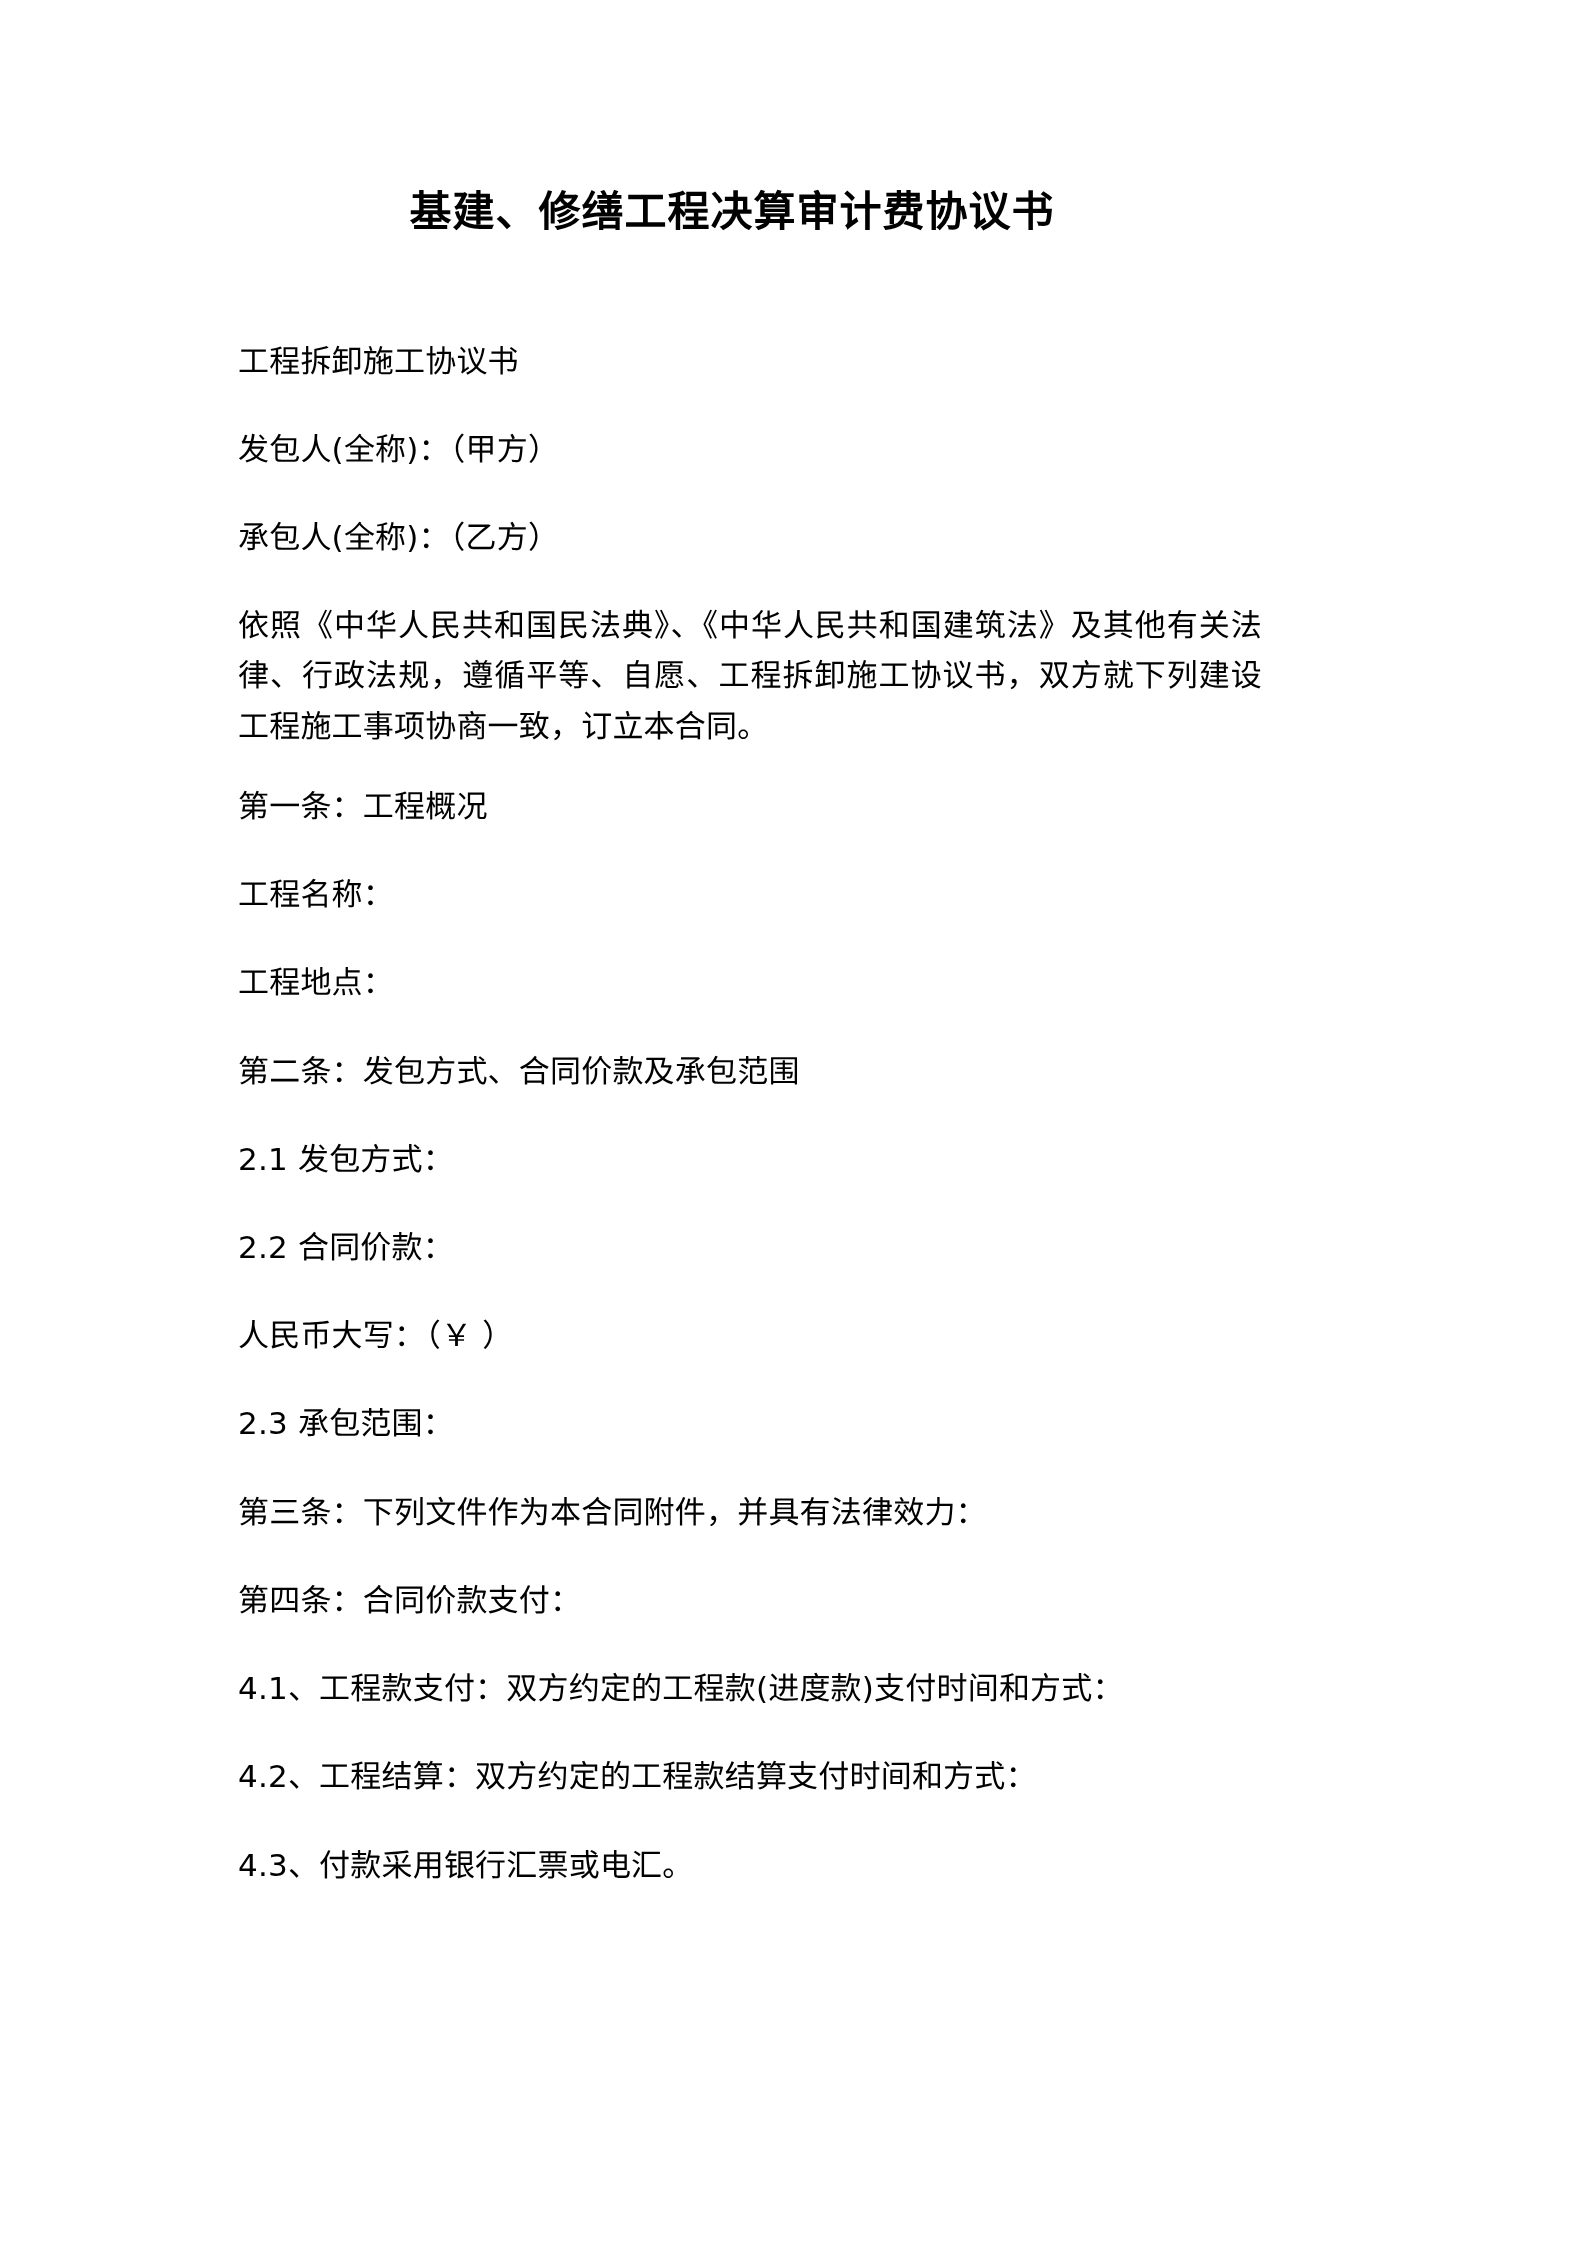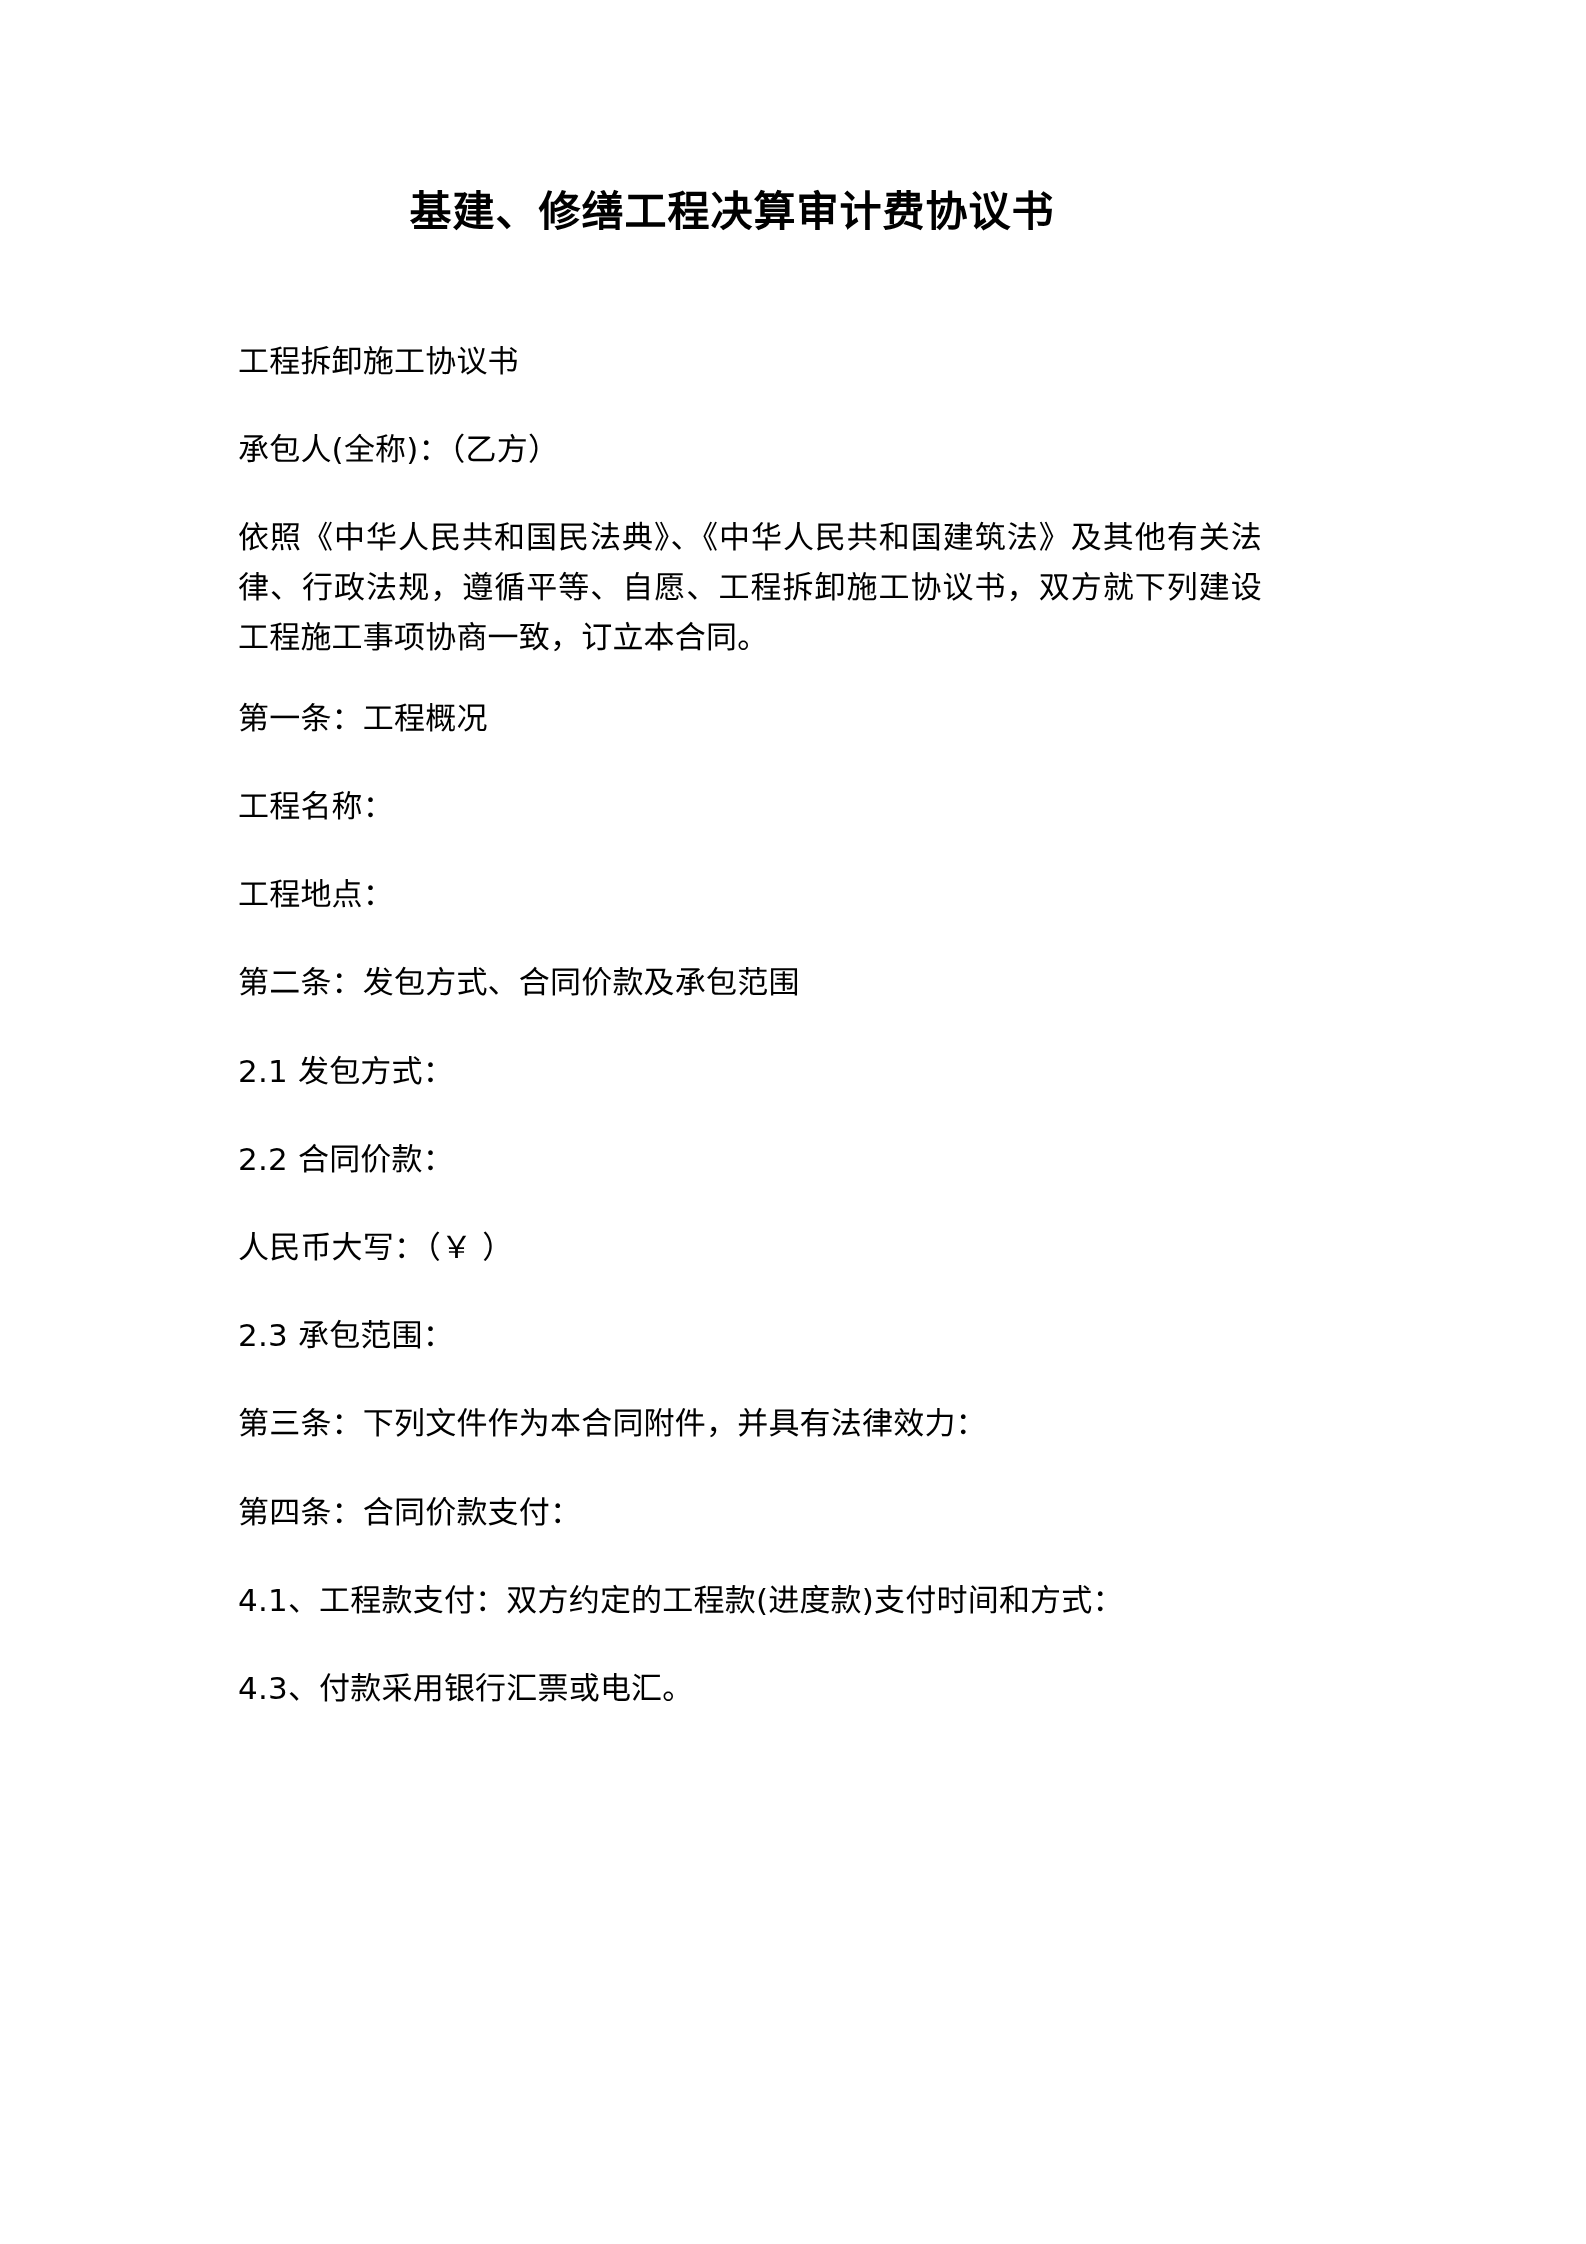--- a/index.html
+++ b/index.html
@@ -59,20 +59,21 @@
 <body>
 
 <div class="page">
 
   <h1 class="doc-title">基建、修缮工程决算审计费协议书</h1>
 
   <div class="body-block">
 
     <p class="para">工程拆卸施工协议书</p>
 
+    <p class="para">发包人(全称)：（甲方）</p>
 
     <p class="para">承包人(全称)：（乙方）</p>
 
     <p class="para wrap">依照《中华人民共和国民法典》、《中华人民共和国建筑法》及其他有关法律、行政法规，遵循平等、自愿、工程拆卸施工协议书，双方就下列建设工程施工事项协商一致，订立本合同。</p>
 
     <p class="para">第一条：工程概况</p>
 
     <p class="para">工程名称：</p>
 
     <p class="para">工程地点：</p>
@@ -86,17 +87,18 @@
     <p class="para">人民币大写：（￥ ）</p>
 
     <p class="para">2.3 承包范围：</p>
 
     <p class="para">第三条：下列文件作为本合同附件，并具有法律效力：</p>
 
     <p class="para">第四条：合同价款支付：</p>
 
     <p class="para">4.1、工程款支付：双方约定的工程款(进度款)支付时间和方式：</p>
 
+    <p class="para">4.2、工程结算：双方约定的工程款结算支付时间和方式：</p>
 
     <p class="para">4.3、付款采用银行汇票或电汇。</p>
 
   </div>
 </div>
 
 </body></html>

